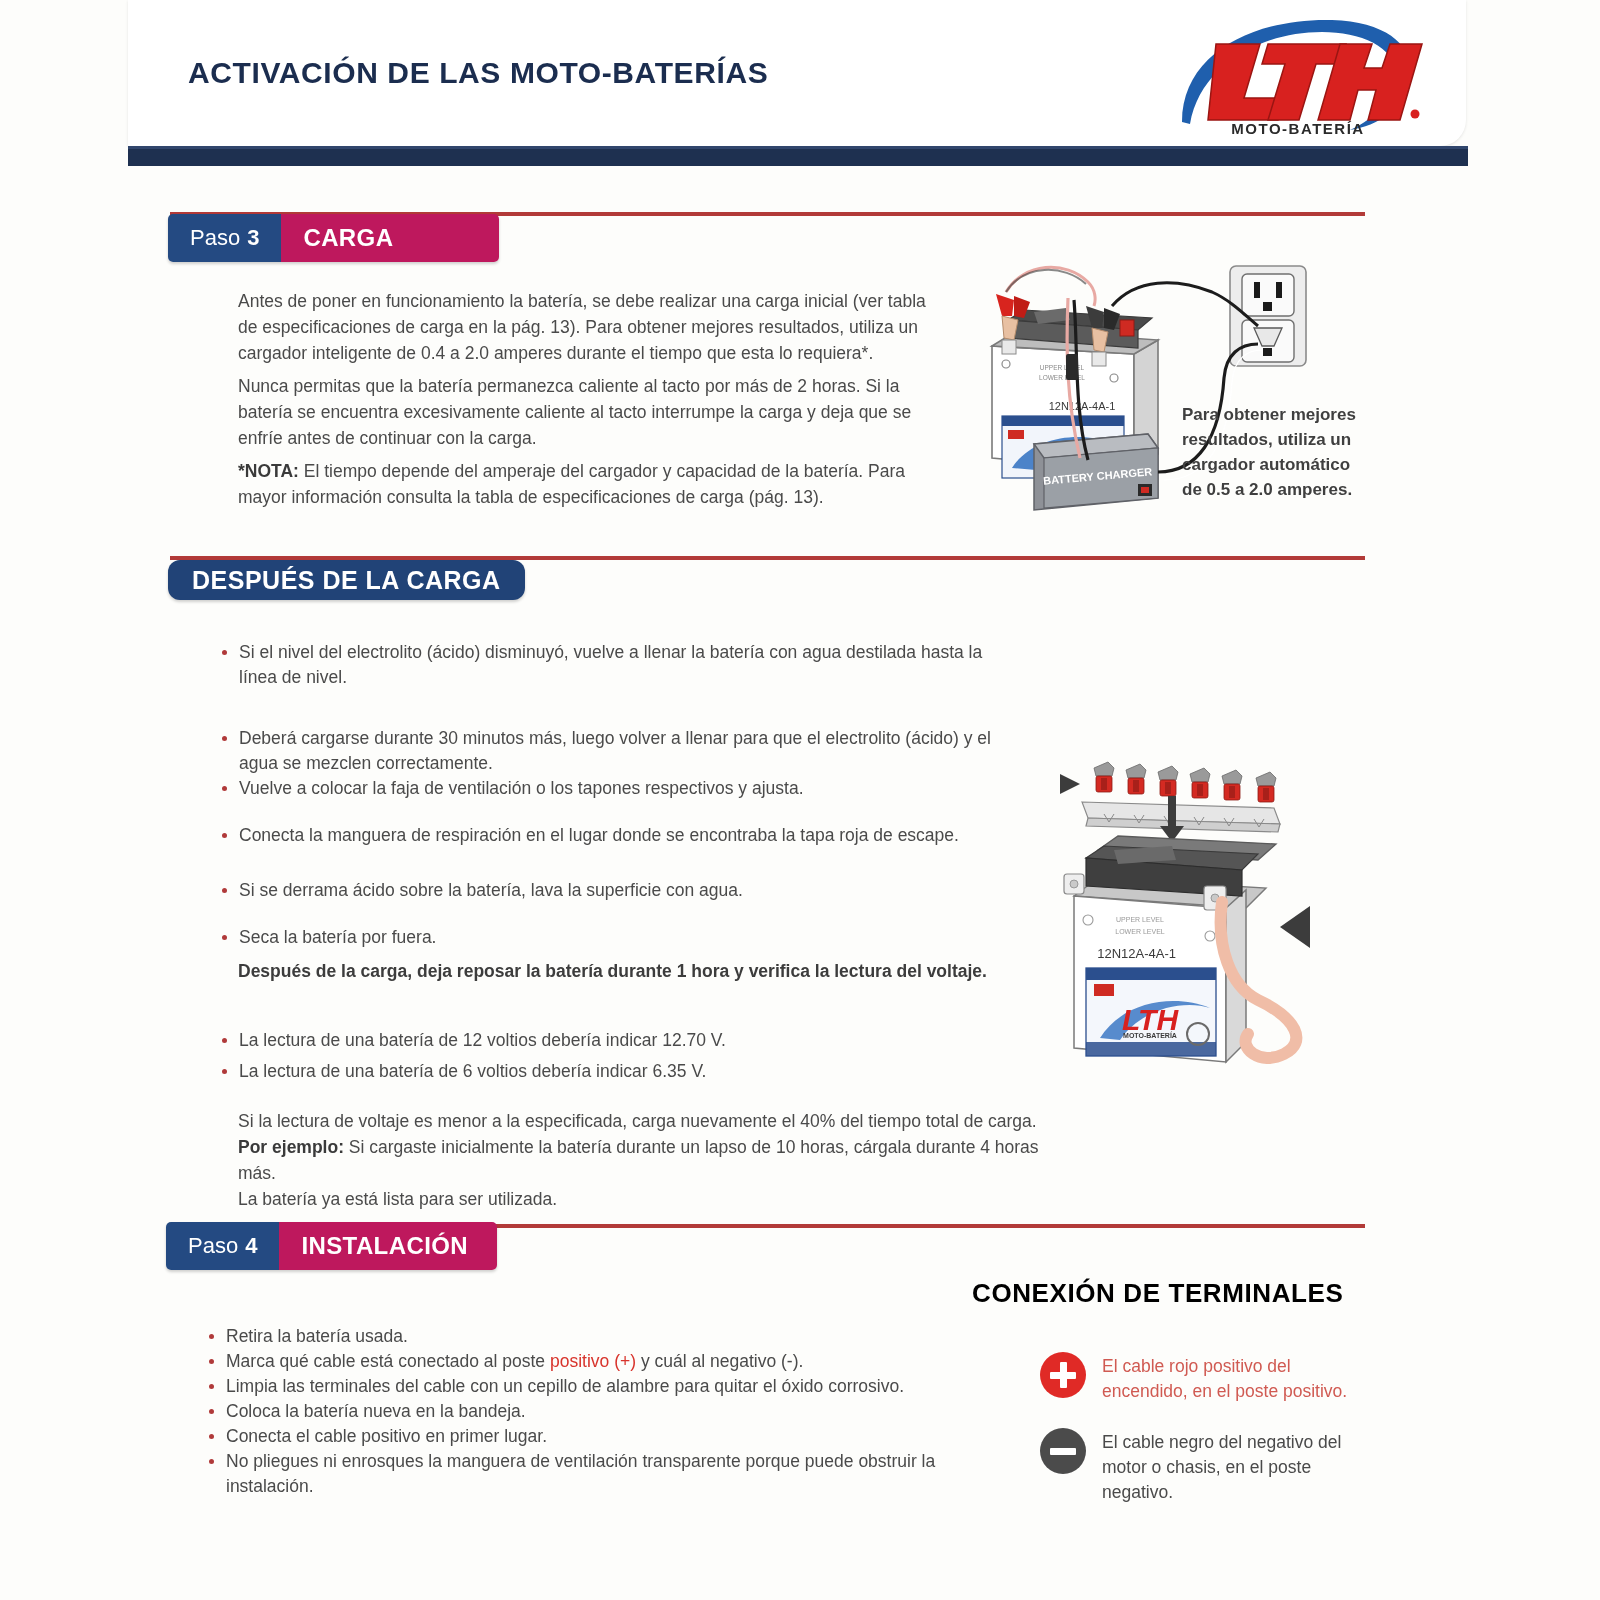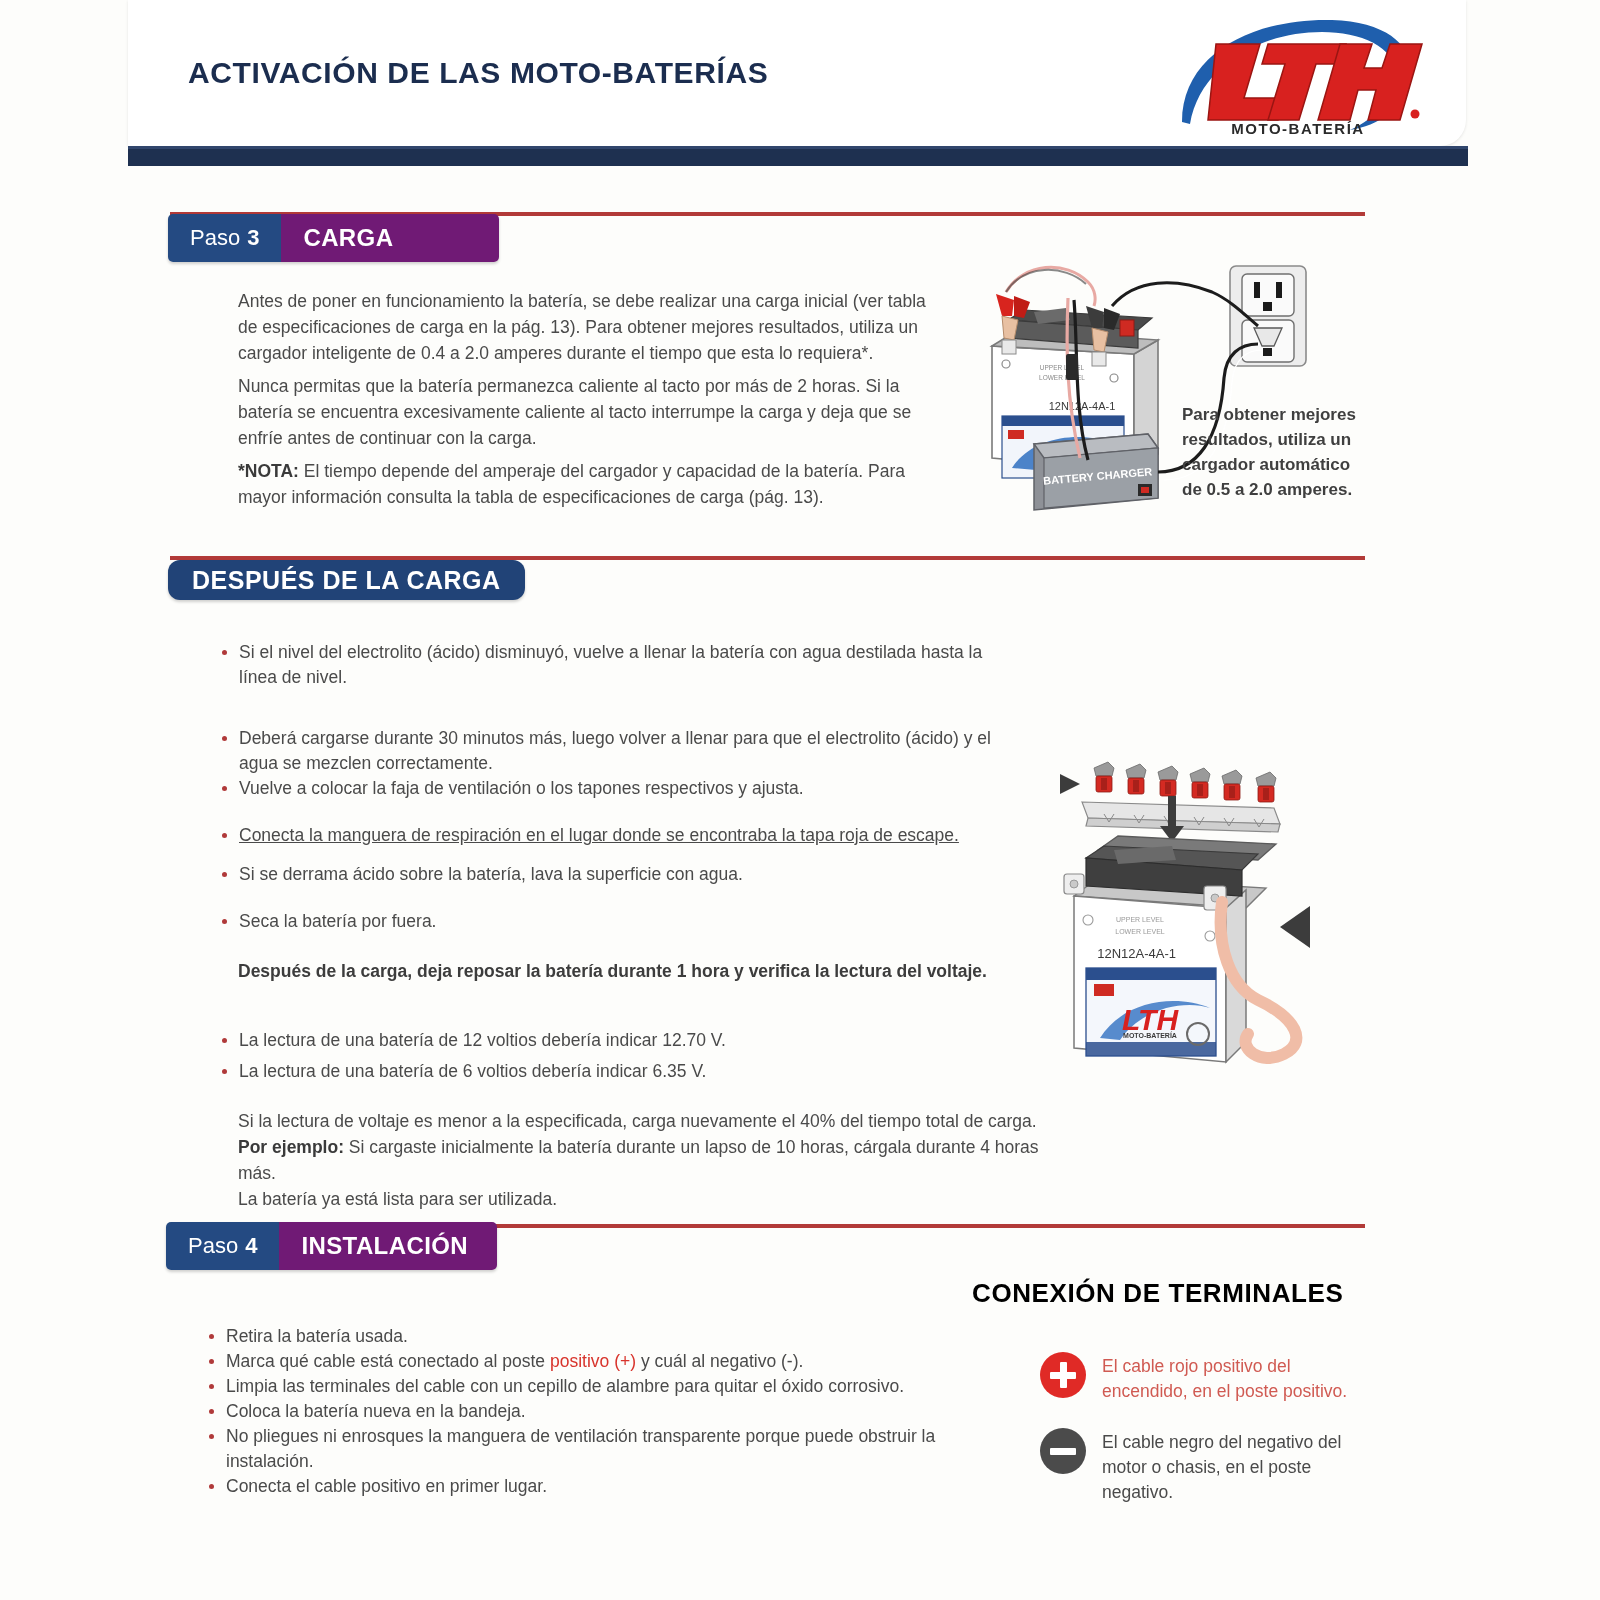--- a/index.html
+++ b/index.html
@@ -41,21 +41,21 @@
     position:absolute;display:flex;height:48px;align-items:stretch;
     border-radius:5px;overflow:hidden;
     box-shadow:0 2px 3px rgba(0,0,0,.18);
   }
   .step-tag .paso{
     background:#244a82;color:#fff;display:flex;align-items:center;
     padding:8px 22px;font-size:22px;font-weight:normal;white-space:nowrap;
   }
   .step-tag .paso b{font-weight:bold;margin-left:7px;}
   .step-tag .name{
-    background:#701a75;color:#fff;display:flex;align-items:center;
+    background:#be185d;color:#fff;display:flex;align-items:center;
     padding:0 26px 0 22px;font-size:24px;font-weight:bold;letter-spacing:.4px;
     white-space:nowrap;min-width:170px;
   }
   .blue-tag{
     position:absolute;background:#214377;color:#fff;border-radius:12px;
     height:40px;display:flex;align-items:center;padding:0 24px;
     font-size:25px;font-weight:bold;letter-spacing:.5px;white-space:nowrap;
     box-shadow:0 2px 3px rgba(0,0,0,.18);
   }
 
@@ -217,21 +217,21 @@
   </div>
   <div class="caption" style="left:1182px;top:402px;width:180px;">Para obtener mejores resultados, utiliza un cargador automático de 0.5 a 2.0 amperes.</div>
 
   <div class="rule-red" style="left:170px;top:556px;width:1195px;"></div>
   <div class="blue-tag" style="left:168px;top:560px;">DESPUÉS DE LA CARGA</div>
 
   <div class="bullets" style="left:218px;top:640px;width:778px;">
     <div class="bullet" style="margin-bottom:36px;">Si el nivel del electrolito (ácido) disminuyó, vuelve a llenar la batería con agua destilada hasta la línea de nivel.</div>
     <div class="bullet" style="margin-bottom:0;">Deberá cargarse durante 30 minutos más, luego volver a llenar para que el electrolito (ácido) y el agua se mezclen correctamente.</div>
     <div class="bullet" style="margin-bottom:22px;">Vuelve a colocar la faja de ventilación o los tapones respectivos y ajusta.</div>
-    <div class="bullet" style="margin-bottom:14px;text-decoration:underline;">Conecta la manguera de respiración en el lugar donde se encontraba la tapa roja de escape.</div>
+    <div class="bullet" style="margin-bottom:30px;">Conecta la manguera de respiración en el lugar donde se encontraba la tapa roja de escape.</div>
     <div class="bullet" style="margin-bottom:22px;">Si se derrama ácido sobre la batería, lava la superficie con agua.</div>
     <div class="bullet" style="margin-bottom:0;">Seca la batería por fuera.</div>
   </div>
 
   <div class="para bold-note" style="left:238px;top:958px;width:790px;font-weight:bold;">Después de la carga, deja reposar la batería durante 1 hora y verifica la lectura del voltaje.</div>
 
   <div class="bullets" style="left:218px;top:1028px;width:790px;">
     <div class="bullet" style="margin-bottom:6px;">La lectura de una batería de 12 voltios debería indicar 12.70 V.</div>
     <div class="bullet">La lectura de una batería de 6 voltios debería indicar 6.35 V.</div>
   </div>
@@ -339,22 +339,22 @@
     <div class="name">INSTALACIÓN</div>
   </div>
 
   <div class="bullets" style="left:205px;top:1324px;width:760px;">
     <div class="bullet">Retira la batería usada.</div>
     <div class="bullet">
       <span>Marca qué cable está conectado al poste </span><span class="pos-red">positivo (+)</span><span> y cuál al negativo (-).</span>
     </div>
     <div class="bullet">Limpia las terminales del cable con un cepillo de alambre para quitar el óxido corrosivo.</div>
     <div class="bullet">Coloca la batería nueva en la bandeja.</div>
+    <div class="bullet">Conecta el cable positivo en primer lugar.</div>
     <div class="bullet">No pliegues ni enrosques la manguera de ventilación transparente porque puede obstruir la instalación.</div>
-    <div class="bullet">Conecta el cable positivo en primer lugar.</div>
   </div>
 
   <div class="term-title" style="left:972px;top:1278px;">CONEXIÓN DE TERMINALES</div>
 
   <div class="term-row" style="left:1040px;top:1352px;width:330px;">
     <div class="term-badge plus">
       <span class="bar h"></span>
         <span class="bar v"></span>
     </div>
     <div class="term-text red">El cable rojo positivo del encendido, en el poste positivo.</div>

